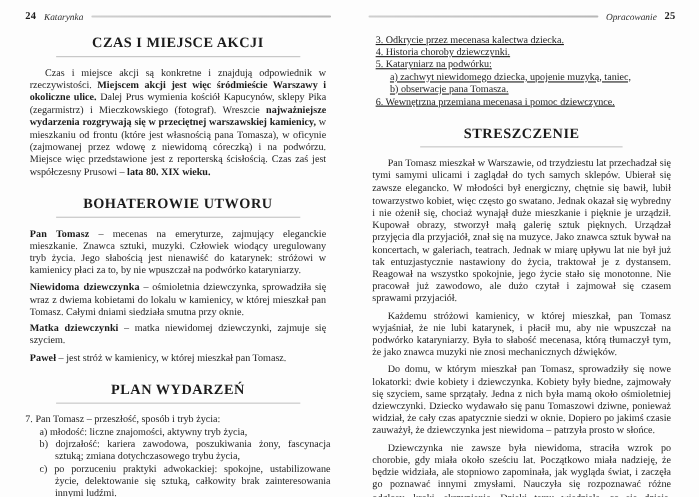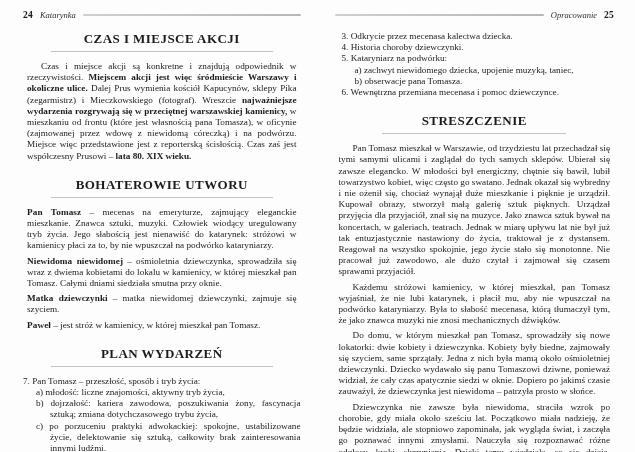--- a/index.html
+++ b/index.html
@@ -52,21 +52,21 @@
   .para, .char-entry, .plan-list, .plan-cont {
     font-size: 9.2px;
     line-height: 11.2px;
     text-align: justify;
   }
   .indent { text-indent: 14px; }
   .char-entry b { letter-spacing: .1px; }
 
   .plan-item { padding-left: 13px; text-indent: -13px; }
   .plan-sub  { margin-left: 13px; padding-left: 14px; text-indent: -14px; }
-  .plan-cont { margin-left: 7px; }
+  .plan-cont { margin-left: 7px; text-decoration: underline; }
 
   .summary-block { margin-top: 0; }
 </style>
 </head>
 <body>
 
 <div class="spread">
 
   <div class="page left">
     <div class="running-head">
@@ -74,21 +74,21 @@
       <span class="title">Katarynka</span>
       <span class="head-rule"></span>
     </div>
 
     <div class="section-heading first">CZAS I MIEJSCE AKCJI</div>
     <p class="para indent"><span>Czas i miejsce akcji są konkretne i znajdują odpowiednik w rzeczywistości. </span><b>Miejscem akcji jest więc śródmieście Warszawy i okoliczne ulice.</b><span> Dalej Prus wymienia kościół Kapucynów, sklepy Pika (zegarmistrz) i Mieczkowskiego (fotograf). Wreszcie </span><b>najważniejsze wydarzenia rozgrywają się w przeciętnej warszawskiej kamienicy,</b><span> w mieszkaniu od frontu (które jest własnością pana Tomasza), w oficynie (zajmowanej przez wdowę z niewidomą córeczką) i na podwórzu. Miejsce więc przedstawione jest z reporterską ścisłością. Czas zaś jest współczesny Prusowi – </span><b>lata 80. XIX wieku.</b></p>
 
     <div class="section-heading">BOHATEROWIE UTWORU</div>
     <div>
         <p class="char-entry"><b>Pan Tomasz</b><span> – mecenas na emeryturze, zajmujący eleganckie mieszkanie. Znawca sztuki, muzyki. Człowiek wiodący uregulowany tryb życia. Jego słabością jest nienawiść do katarynek: stróżowi w kamienicy płaci za to, by nie wpuszczał na podwórko kataryniarzy.</span></p>
-        <p class="char-entry"><b>Niewidoma niewidomej</b><span> – ośmioletnia dziewczynka, sprowadziła się wraz z dwiema kobietami do lokalu w kamienicy, w której mieszkał pan Tomasz. Całymi dniami siedziała smutna przy oknie.</span></p>
+        <p class="char-entry"><b>Niewidoma dziewczynka</b><span> – ośmioletnia dziewczynka, sprowadziła się wraz z dwiema kobietami do lokalu w kamienicy, w której mieszkał pan Tomasz. Całymi dniami siedziała smutna przy oknie.</span></p>
         <p class="char-entry"><b>Matka dziewczynki</b><span> – matka niewidomej dziewczynki, zajmuje się szyciem.</span></p>
         <p class="char-entry"><b>Paweł</b><span> – jest stróż w kamienicy, w której mieszkał pan Tomasz.</span></p>
       </div>
 
     <div class="section-heading">PLAN WYDARZEŃ</div>
     <div class="plan-list">
         <div class="plan-item">7. Pan Tomasz – przeszłość, sposób i tryb życia:</div>
         <div class="plan-sub">a) młodość: liczne znajomości, aktywny tryb życia,</div>
         <div class="plan-sub">b) dojrzałość: kariera zawodowa, poszukiwania żony, fascynacja sztuką; zmiana dotychczasowego trybu życia,</div>
         <div class="plan-sub">c) po porzuceniu praktyki adwokackiej: spokojne, ustabilizowane życie, delektowanie się sztuką, całkowity brak zainteresowania innymi ludźmi.</div>

